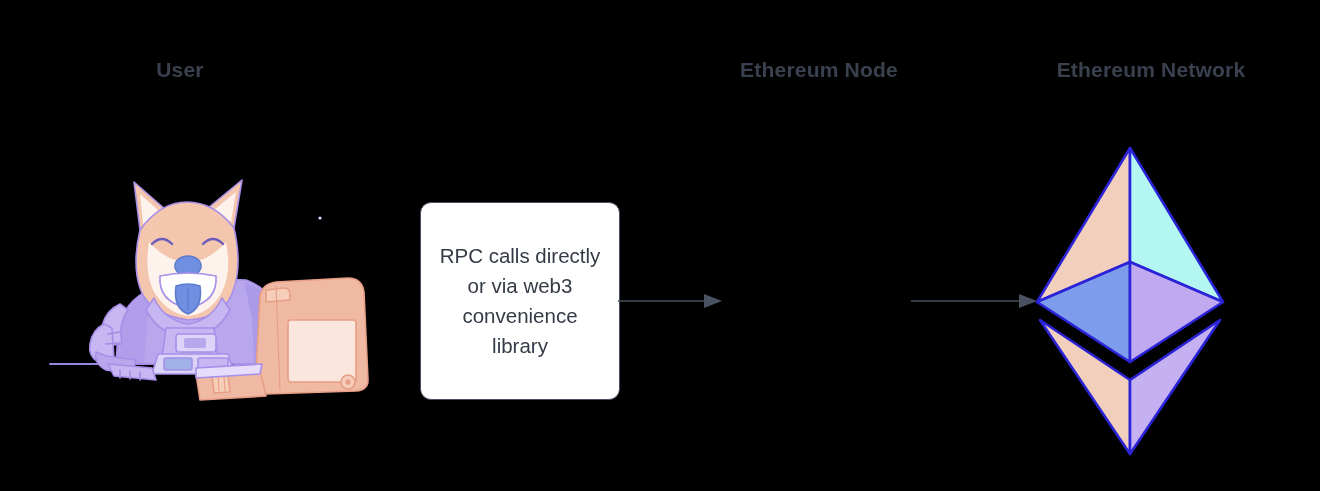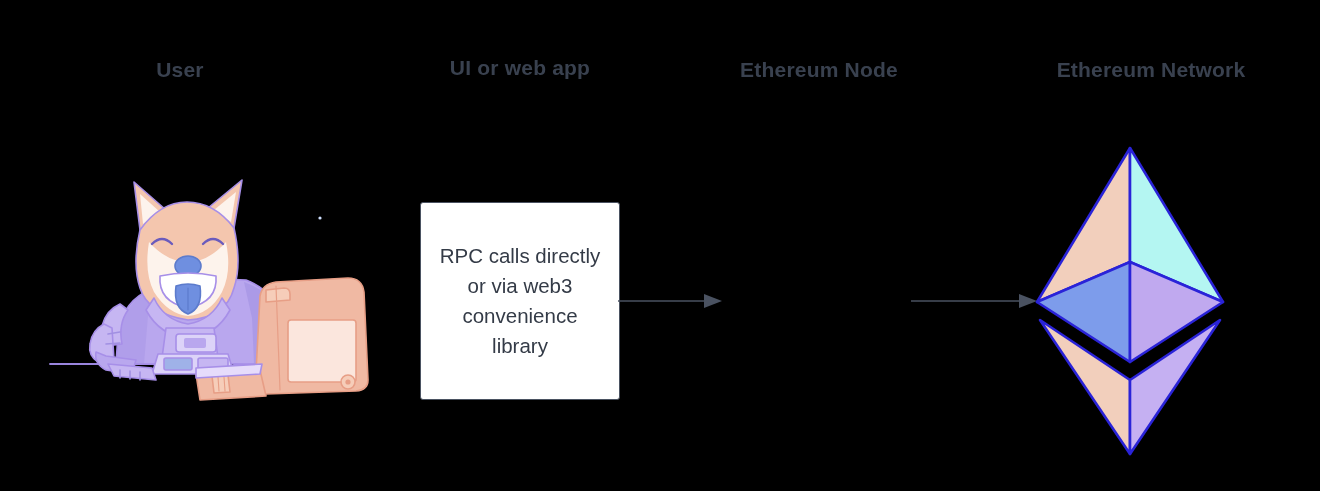--- a/index.html
+++ b/index.html
@@ -39,21 +39,21 @@
   #label-user          { left: 180px;  top: 58px; }
   #label-ui            { left: 520px;  top: 56px; }
   #label-node          { left: 819px;  top: 58px; }
   #label-network       { left: 1151px; top: 58px; }
 
   
   .proc-box {
     position: absolute;
     background: #ffffff;
     border: 1.4px solid #4a5261;
-    border-radius: 3px;
+    border-radius: 11px;
     display: flex;
     align-items: center;
     justify-content: center;
     text-align: center;
   }
   .proc-box .proc-text {
     font-family: "Liberation Sans", sans-serif;
     font-size: 20.5px;
     line-height: 1.46;
     color: #343b47;
@@ -88,21 +88,20 @@
     height: 244px;
   }
 </style>
 </head>
 <body>
 
 <div class="stage">
 
   <div class="col-label" id="label-user">User</div>
 
-  <div class="col-label" id="label-ui">UI or web app</div>
 
   <div class="col-label" id="label-node">Ethereum Node</div>
 
   <div class="col-label" id="label-network">Ethereum Network</div>
 
   <div id="doge-illustration">
     <svg viewBox="0 0 324 244" width="324" height="244" xmlns="http://www.w3.org/2000/svg">
       <g stroke="#a78fe8" stroke-width="1.6" stroke-linejoin="round" stroke-linecap="round">
 
         <line x1="2" y1="196" x2="120" y2="196" stroke="#9a85de" stroke-width="1.8"></line>

